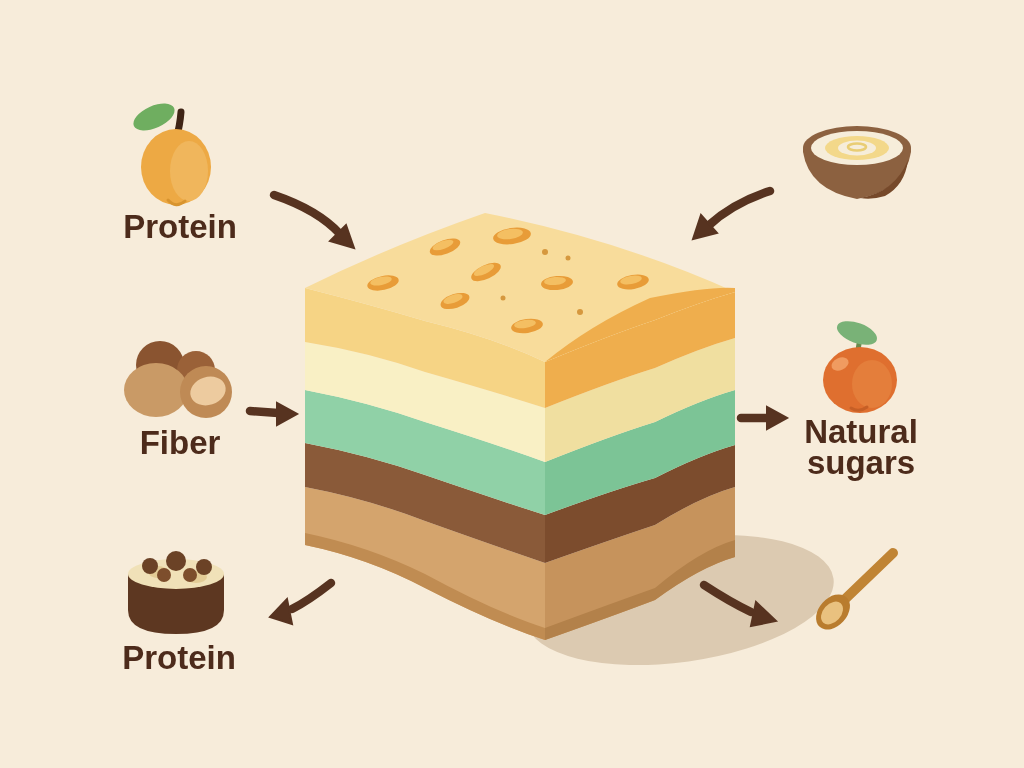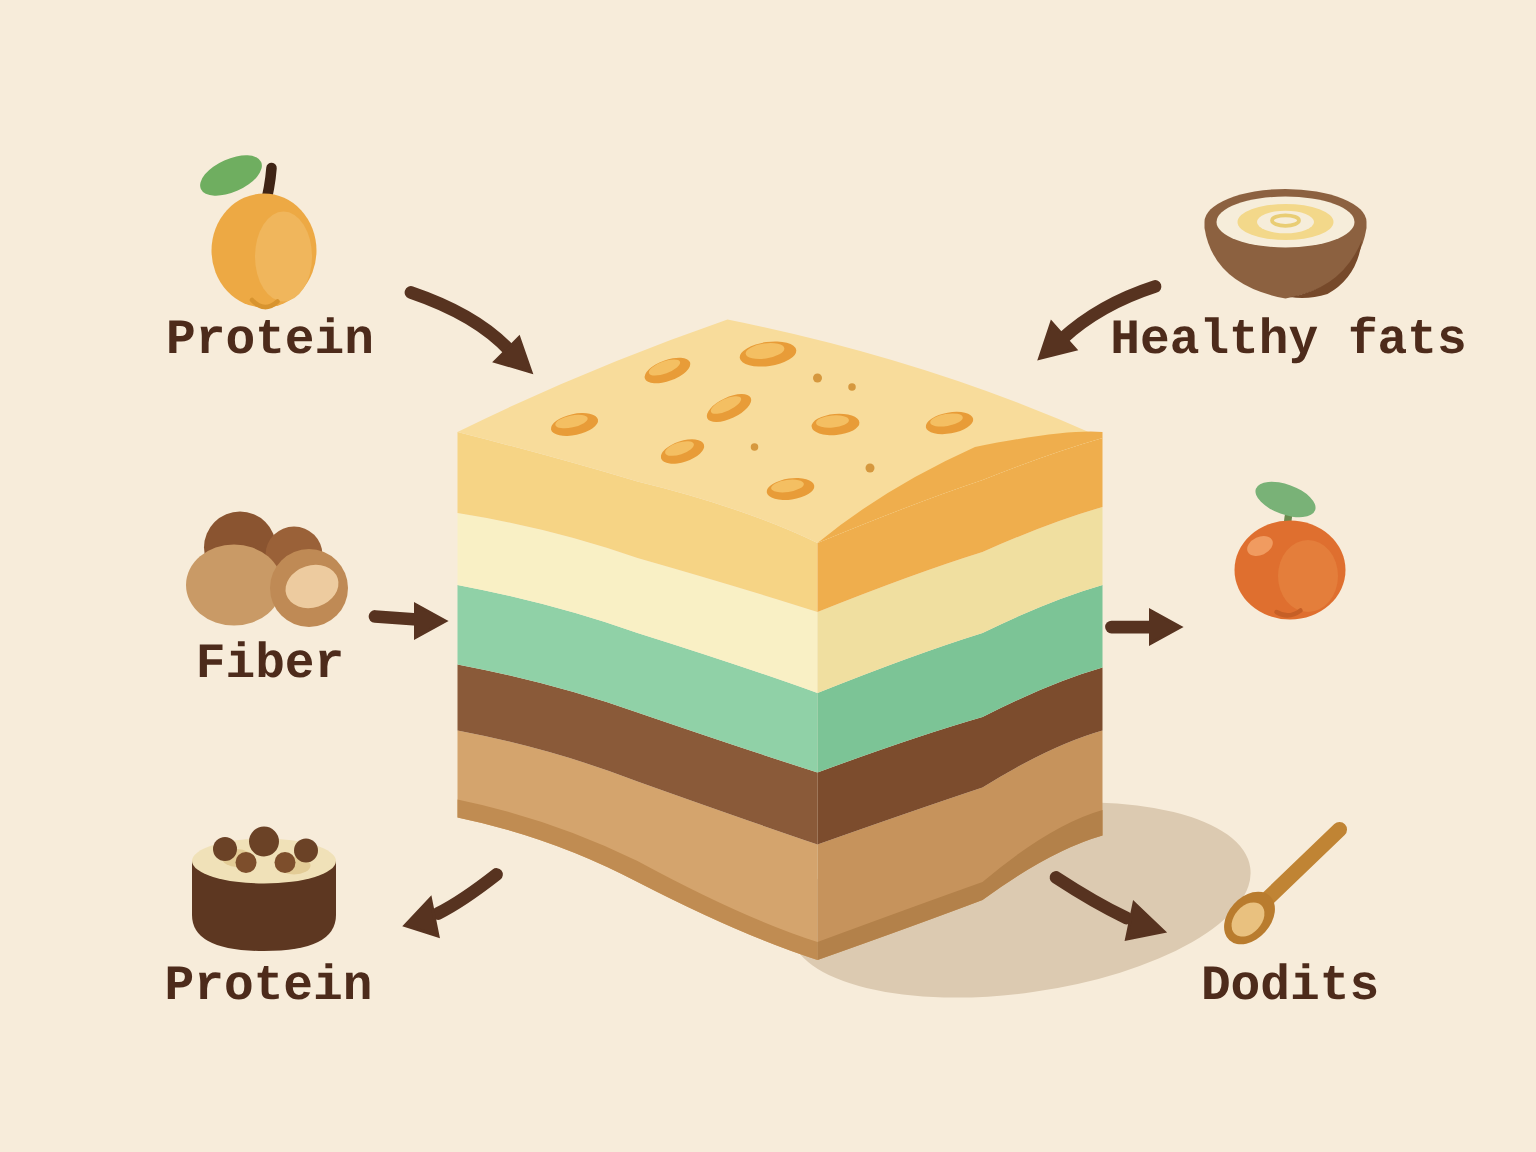--- a/index.html
+++ b/index.html
@@ -1,18 +1,18 @@
 <!DOCTYPE html>
 <html><head>
 <meta charset="utf-8">
 <style>
   html,body{margin:0;padding:0;background:#f7ecda;}
   .stage{
     position:relative;width:1024px;height:740px;overflow:hidden;
-    font-family:Liberation Mono, monospace;background:#a3a3a3;
+    font-family:Liberation Sans, sans-serif;background:#a3a3a3;
   }
   .stage svg{position:absolute;left:0;top:0;}
   .lbl{
     position:absolute;transform:translate(-50%,-50%);
     font-weight:700;font-size:33px;line-height:34px;color:#4d2b1b;
     text-align:center;white-space:nowrap;letter-spacing:0px;
   }
   .lbl.wrap{white-space:normal;width:160px;line-height:31px;}
   .lbl-tl{left:180px;top:227px;}
   .lbl-tr{left:859px;top:227px;}
@@ -156,18 +156,17 @@
         <path d="M270,617 L287,599 L292,624 Z" stroke-width="2" fill="#573320"></path>
       </g>
       <g>
         <path d="M704,585 Q730,602 751,612"></path>
         <path d="M776,621 L756,602 L751,626 Z" stroke-width="2" fill="#573320"></path>
       </g>
     </g>
   </svg>
 
   <div class="lbl lbl-tl">Protein</div>
-  <div class="lbl lbl-tr">Healthy fats</div>
   <div class="lbl lbl-ml">Fiber</div>
+  <div class="lbl wrap lbl-mr">Natural sugars</div>
   <div class="lbl lbl-bl">Protein</div>
-  <div class="lbl lbl-br">Dodits</div>
 
 </div>
 
 </body></html>

